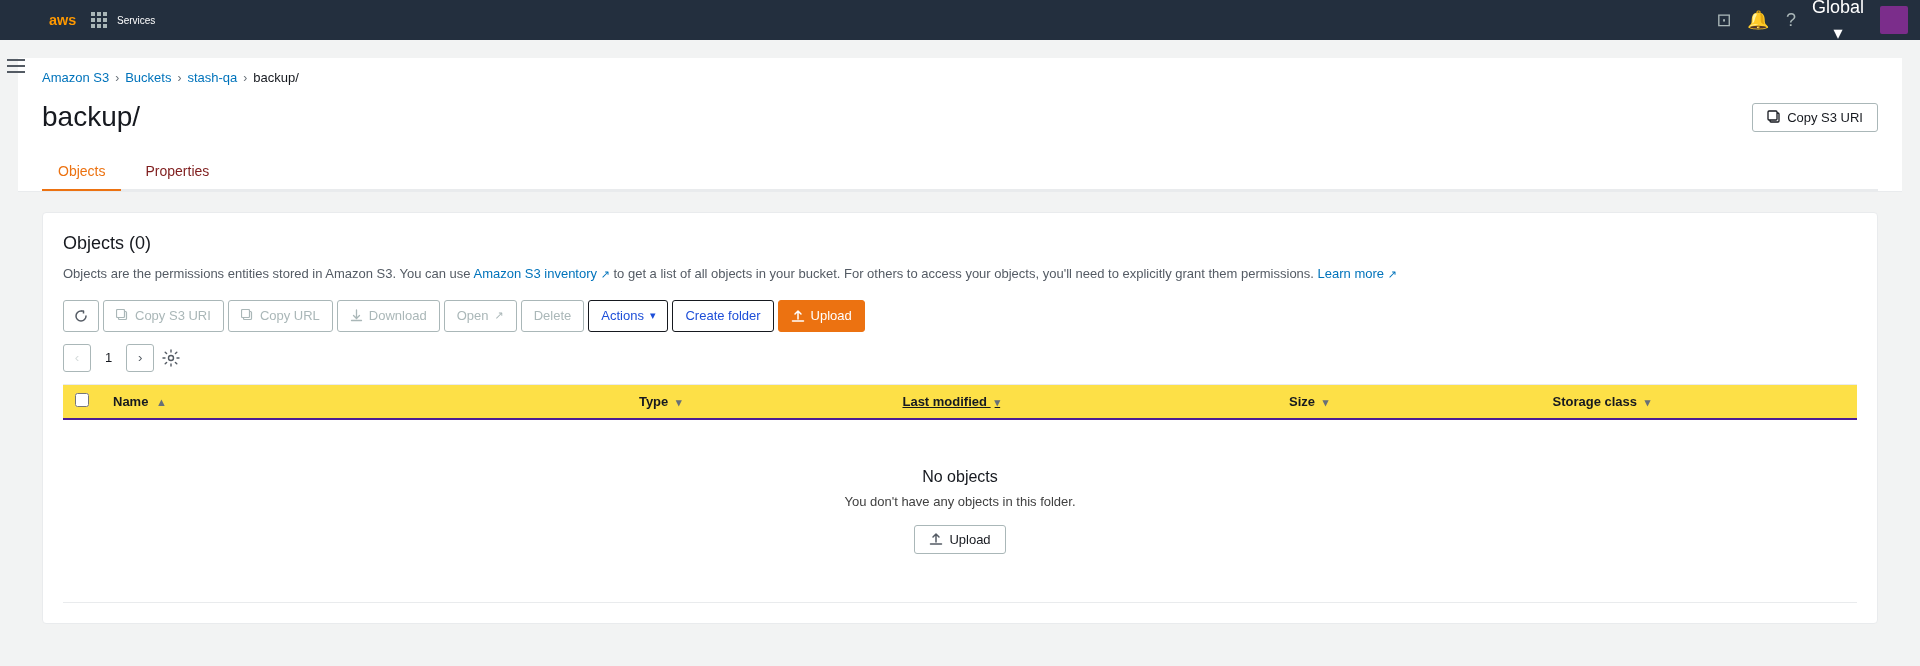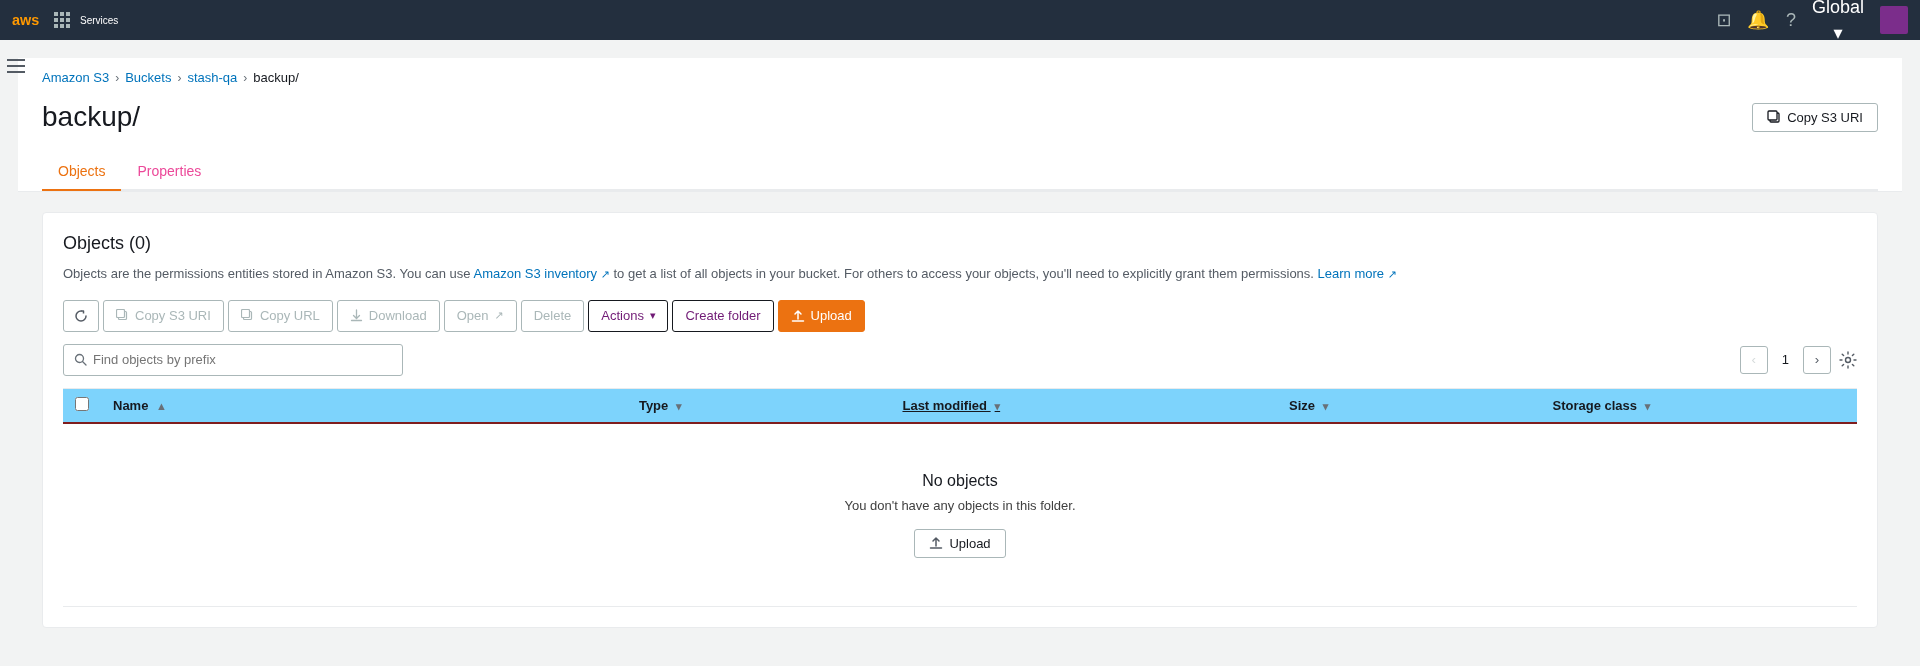--- a/index.html
+++ b/index.html
@@ -14,20 +14,21 @@
       padding: 0 12px;
       gap: 10px;
       position: relative;
     }
     .aws-logo {
       width: 32px;
       height: 20px;
       display: flex;
       align-items: center;
       justify-content: flex-end;
+      margin-left: 37px;
     }
     .aws-logo svg { width: 32px; height: 20px; }
     .grid-icon {
       color: #aab7b8;
       font-size: 16px;
       cursor: pointer;
       display: flex;
       align-items: center;
     }
     .services-link {
@@ -159,30 +160,30 @@
       font-size: 13px;
       color: #16191f;
       display: flex;
       align-items: center;
       gap: 6px;
     }
 
     
     .tabs {
       display: flex;
-      gap: 0;
+      gap: 8px;
       border-bottom: 2px solid #e9ebed;
       margin-top: 4px;
       align-items: flex-end;
     }
     .tab {
       padding: 10px 16px;
       font-size: 14px;
       cursor: pointer;
-      color: #ec4899;
+      color: #7f1d1d;
       border-bottom: 2px solid transparent;
       margin-bottom: -2px;
     }
     .tab.active {
       color: #ec7211;
       border-bottom: 2px solid #ec7211;
       font-weight: 500;
     }
 
     
@@ -225,21 +226,21 @@
       margin-bottom: 12px;
       flex-wrap: wrap;
     }
     .toolbar-btn {
       border: 1px solid #aab7b8;
       background: #fff;
       padding: 5px 12px;
       border-radius: 3px;
       cursor: pointer;
       font-size: 13px;
-      color: #701a75;
+      color: #1d4ed8;
       display: flex;
       align-items: center;
       gap: 6px;
       height: 32px;
     }
     .toolbar-btn.disabled {
       color: #aab7b8;
       cursor: not-allowed;
     }
     .toolbar-btn.primary {
@@ -330,23 +331,23 @@
     .objects-table {
       width: 100%;
       border-collapse: collapse;
     }
     .objects-table th {
       text-align: left;
       padding: 8px 12px;
       font-size: 13px;
       font-weight: 600;
       color: #16191f;
-      border-bottom: 2px solid #7f1d1d;
+      border-bottom: 2px solid #4c1d95;
       border-top: 1px solid #e9ebed;
-      background: #7dd3fc;
+      background: #fde047;
     }
     .objects-table th.sortable {
       cursor: pointer;
     }
     .objects-table td {
       padding: 8px 12px;
       font-size: 13px;
       border-bottom: 1px solid #e9ebed;
       color: #16191f;
     }
@@ -518,27 +519,20 @@
         <button class="toolbar-btn primary">
           <svg width="14" height="14" viewBox="0 0 14 14" fill="none">
             <path d="M7 10V2M4 5l3-3 3 3" stroke="#fff" stroke-width="1.5" stroke-linecap="round" fill="none"></path>
             <line x1="1.5" y1="12" x2="12.5" y2="12" stroke="#fff" stroke-width="1.5" stroke-linecap="round"></line>
           </svg>
           <span>Upload</span>
         </button>
       </div>
 
       <div class="filter-row">
-        <div class="prefix-search">
-          <svg width="13" height="13" viewBox="0 0 13 13" fill="none">
-            <circle cx="5.5" cy="5.5" r="4" stroke="#687078" stroke-width="1.3"></circle>
-            <line x1="8.5" y1="8.5" x2="12" y2="12" stroke="#687078" stroke-width="1.3" stroke-linecap="round"></line>
-          </svg>
-          <input type="text" placeholder="Find objects by prefix" style="">
-        </div>
         <div class="pagination-controls">
           <button class="page-nav-btn disabled">‹</button>
           <span class="page-num">1</span>
           <button class="page-nav-btn">›</button>
           <button class="settings-icon-btn">
             <svg width="18" height="18" viewBox="0 0 18 18" fill="none">
               <circle cx="9" cy="9" r="2.5" stroke="#545b64" stroke-width="1.4"></circle>
               <path d="M9 1v2M9 15v2M1 9h2M15 9h2M3.2 3.2l1.4 1.4M13.4 13.4l1.4 1.4M3.2 14.8l1.4-1.4M13.4 4.6l1.4-1.4" stroke="#545b64" stroke-width="1.4" stroke-linecap="round"></path>
             </svg>
           </button>

